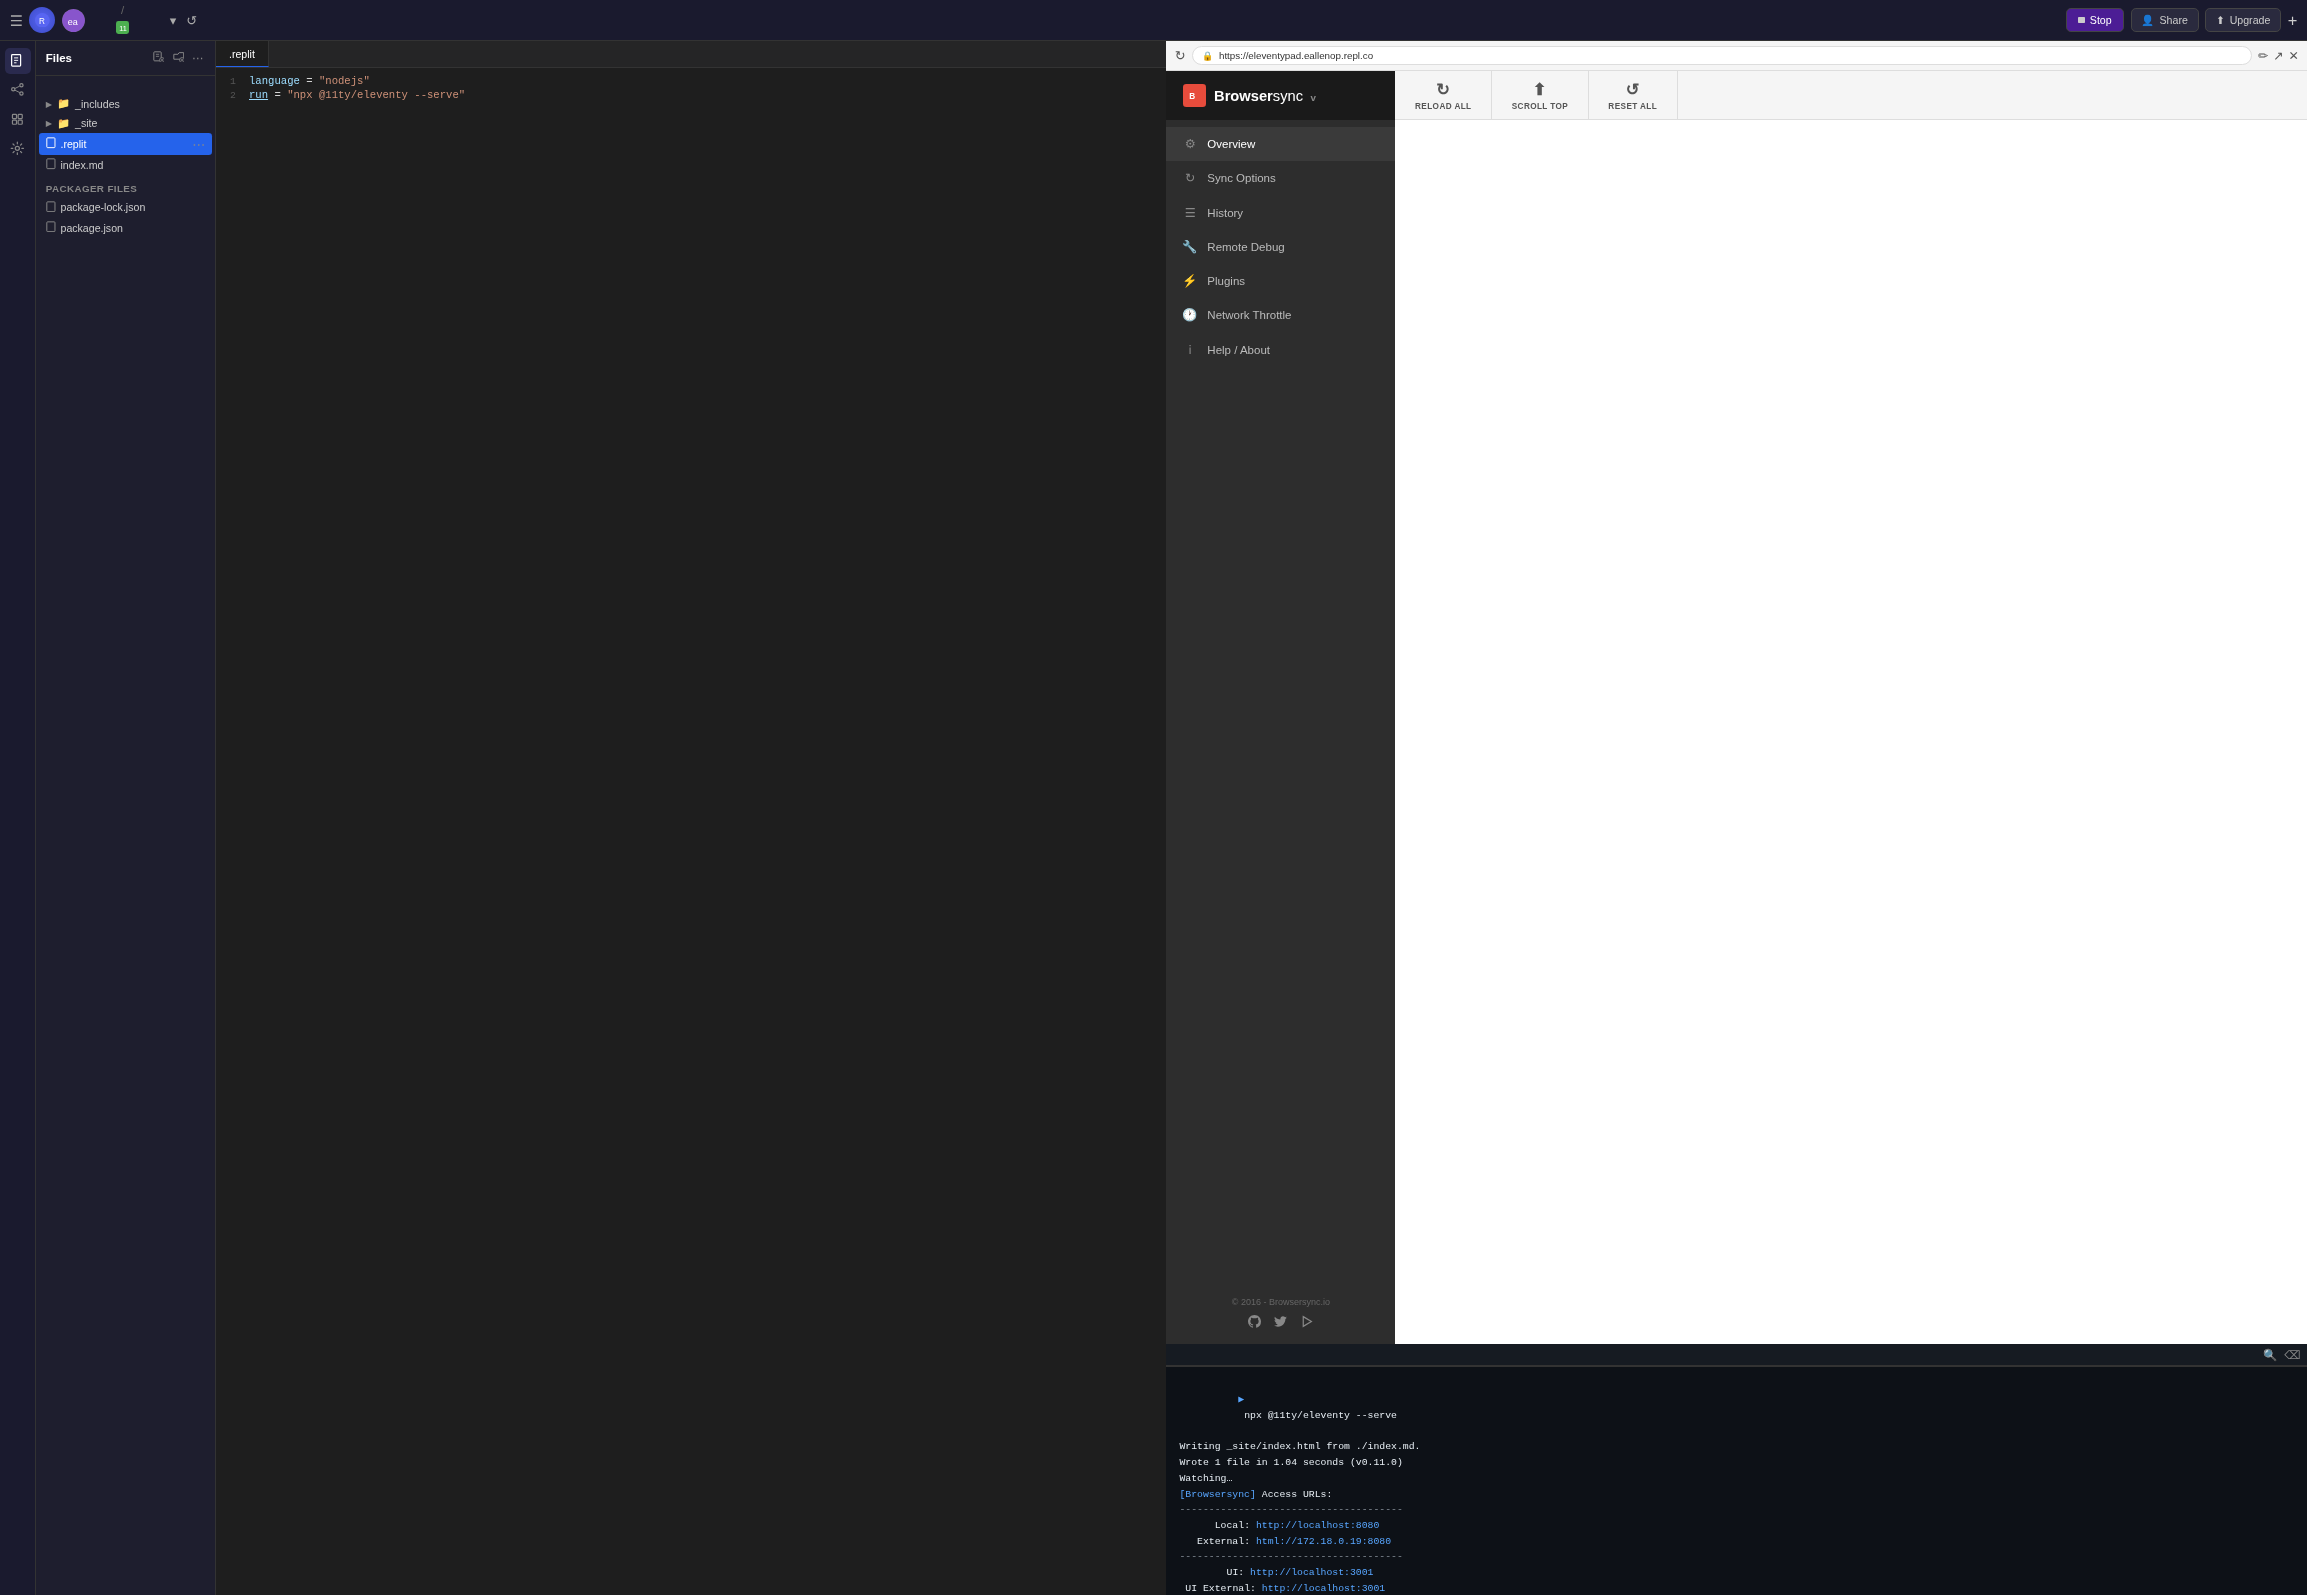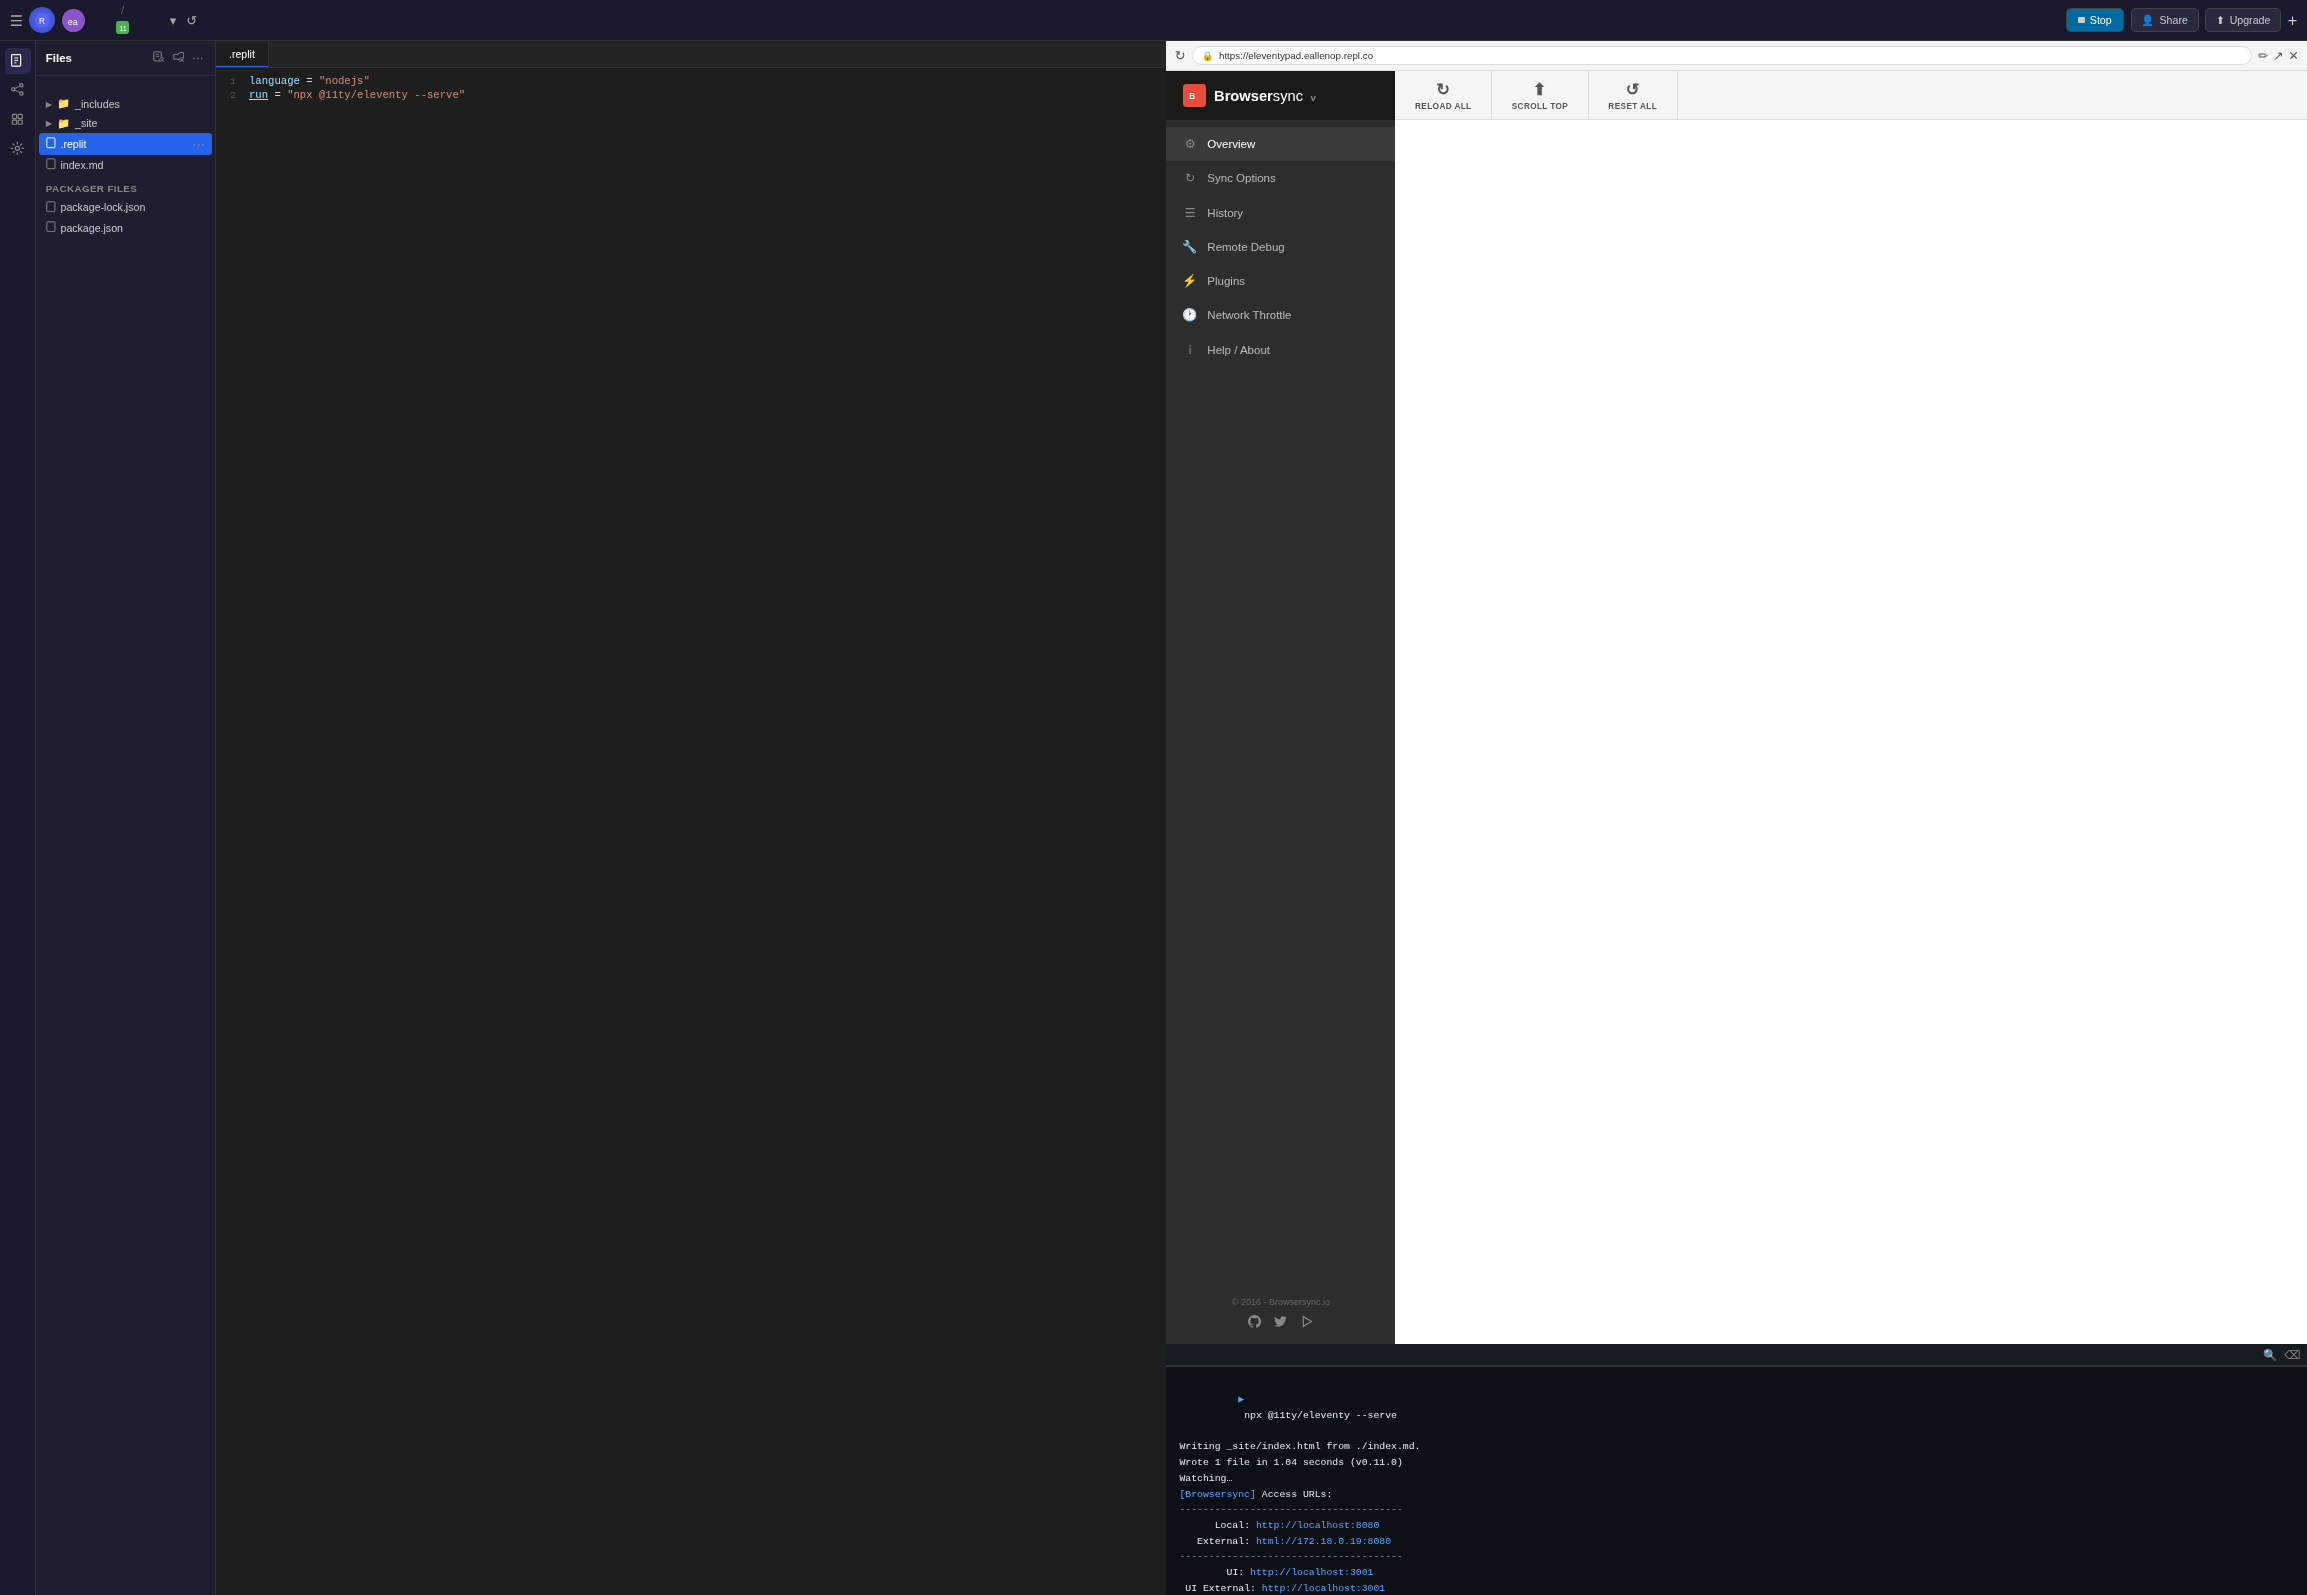--- a/index.html
+++ b/index.html
@@ -11,21 +11,21 @@
     }
     .top-bar-left { display: flex; align-items: center; gap: 6.5px; flex: 1; }
     .hamburger-icon { color: #aaa; font-size: 14.7px; cursor: pointer; }
     .repl-logo { width: 26px; height: 26px; background: radial-gradient(circle, #5865f2, #3b4bc8); border-radius: 50%; display: flex; align-items: center; justify-content: center; font-size: 11.5px; }
     .user-avatar { width: 23px; height: 23px; background: #555; border-radius: 50%; overflow: hidden; display: flex; align-items: center; justify-content: center; font-size: 8.2px; color: #fff; }
     .breadcrumb { display: flex; align-items: center; gap: 4.9px; font-size: 11.5px; color: #ccc; flex-direction: column; }
     .breadcrumb-sep { color: #666; }
     .branch-controls { display: flex; align-items: center; gap: 3.3px; margin-left: 6.5px; }
     .history-btn { background: none; border: none; color: #aaa; cursor: pointer; font-size: 13px; padding: 3.3px; }
     .top-bar-center { display: flex; align-items: center; gap: 6.5px; }
-    .stop-btn { background: #0369a1; border: 0.8px solid #444; color: #fff; padding: 4.9px 11.5px; border-radius: 4.9px; cursor: pointer; display: flex; align-items: center; gap: 4.9px; font-size: 10.6px; }
+    .stop-btn { background: #4c1d95; border: 0.8px solid #444; color: #fff; padding: 4.9px 11.5px; border-radius: 4.9px; cursor: pointer; display: flex; align-items: center; gap: 4.9px; font-size: 10.6px; }
     .stop-icon { width: 6.5px; height: 6.5px; background: #ccc; display: inline-block; border-radius: 0.8px; }
     .top-bar-right { display: flex; align-items: center; gap: 6.5px; margin-left: auto; }
     .share-btn, .upgrade-btn { background: #2a2a3e; border: 0.8px solid #444; color: #ccc; padding: 4.9px 9.8px; border-radius: 4.9px; cursor: pointer; font-size: 10.6px; display: flex; align-items: center; gap: 4.9px; }
     .plus-btn { background: none; border: none; color: #ccc; font-size: 16.4px; cursor: pointer; }
 
     
     .main-layout { display: flex; flex: 1; overflow: hidden; }
 
     
     .sidebar-icons { width: 36px; background: #1a1a2e; display: flex; flex-direction: column; align-items: center; padding: 6.5px 0; gap: 3.3px; border-right: 0.8px solid #333; flex-shrink: 0; }

